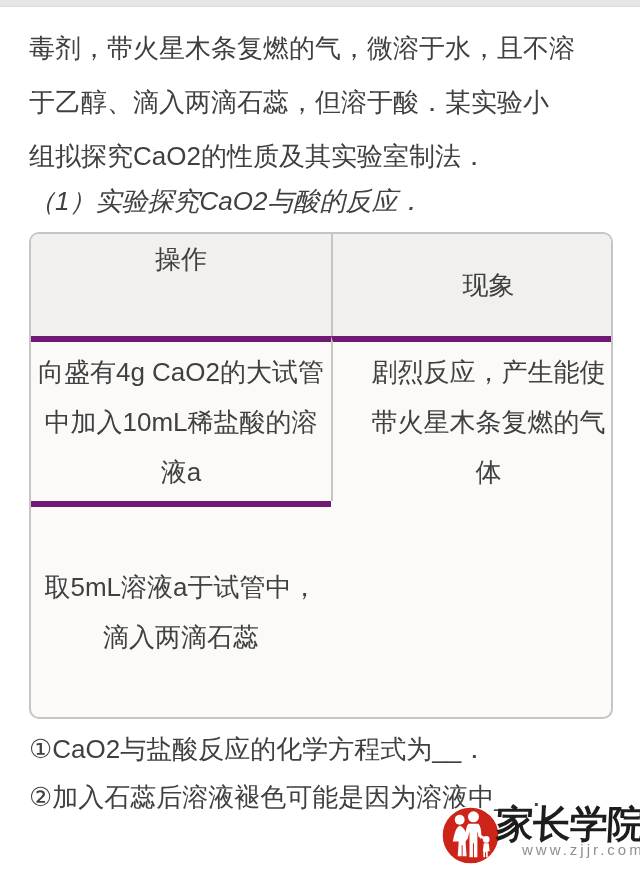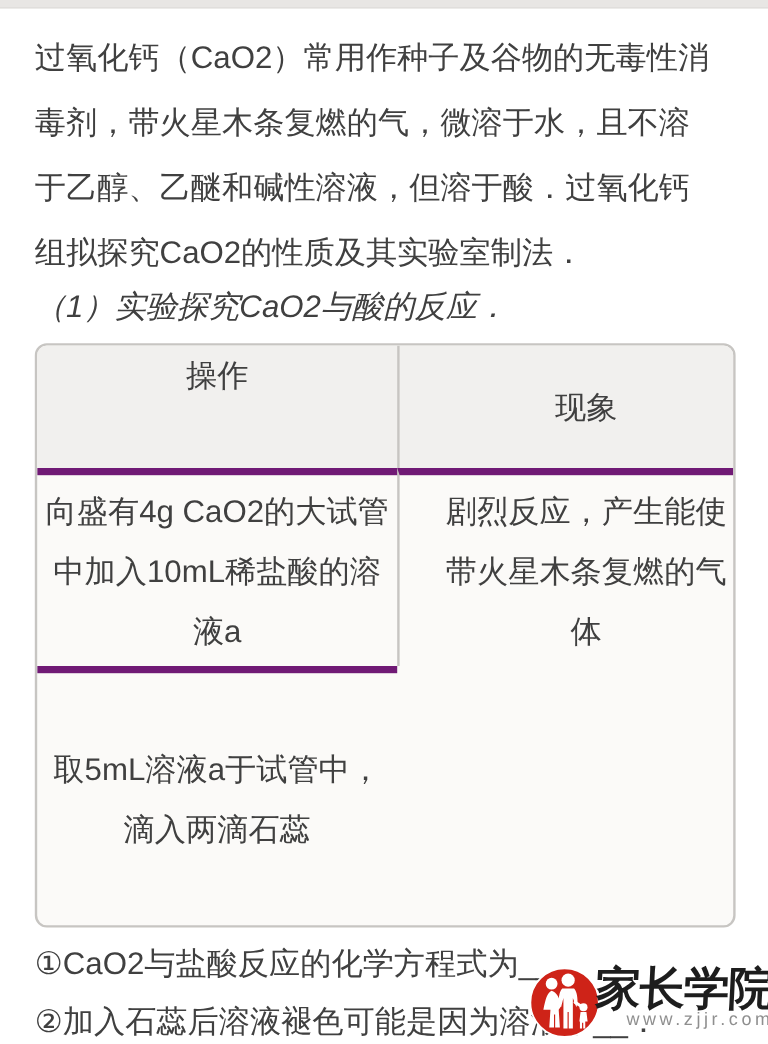--- a/index.html
+++ b/index.html
@@ -46,23 +46,22 @@
 </style>
 </head>
 <body>
 
 <div class="page">
   <div class="topbar"></div>
 
   <div class="content">
 
     <div class="intro">
-      <div class="tline">过氧化钙（CaO2）常用作种子及谷物的无毒性消</div>
       <div class="tline">毒剂，带火星木条复燃的气，微溶于水，且不溶</div>
-      <div class="tline">于乙醇、乙醚和碱性溶液，但溶于酸．过氧化钙</div>
+      <div class="tline">于乙醇、滴入两滴石蕊，但溶于酸．某实验小</div>
       <div class="tline">组拟探究CaO2的性质及其实验室制法．</div>
     </div>
 
     <div class="heading">（1）实验探究CaO2与酸的反应．</div>
 
     <div class="qtable">
       <div class="cell header-cell hcell-op">
         <div class="tline">操作</div>
       </div>
       <div class="cell header-cell col-right">

